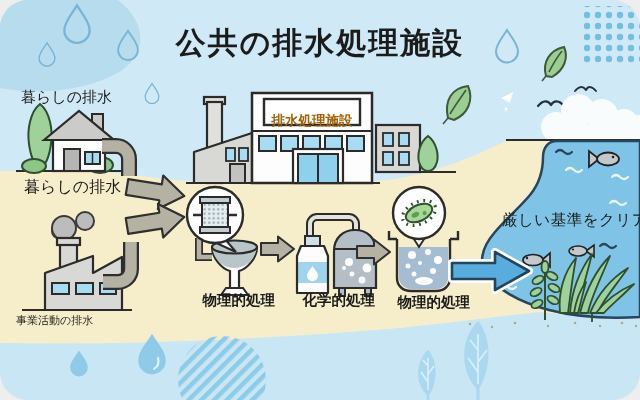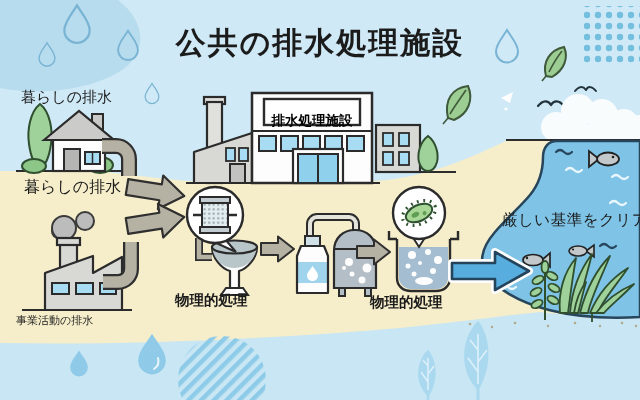--- a/index.html
+++ b/index.html
@@ -1,26 +1,26 @@
 <!DOCTYPE html>
 <html><head>
 <meta charset="utf-8">
 <style>
   html,body{margin:0;padding:0;background:#eee;}
   .scene{position:relative;width:640px;height:400px;overflow:hidden;background:#cfe9f6;
-         font-family:"DejaVu Sans","Liberation Sans",sans-serif;}
+         font-family:"DejaVu Sans","Liberation Sans",sans-serif;border-radius:28px;}
   .scene svg{position:absolute;left:0;top:0;}
   .lbl{position:absolute;white-space:nowrap;color:#1b1b1b;font-weight:400;line-height:1.1;}
   .title{left:0;right:0;top:26px;text-align:center;font-size:30px;font-weight:800;letter-spacing:2px;}
   .lbl-house-top{left:21px;top:89px;font-size:15px;}
   .lbl-house-bottom{left:24px;top:178px;font-size:16px;}
   .lbl-factory{left:16px;top:315px;font-size:11px;}
   .sign{position:absolute;left:264px;top:99px;width:96px;height:44px;display:flex;
-        align-items:center;justify-content:center;font-size:13.5px;font-weight:700;color:#000000;}
-  .step-lbl{position:absolute;width:100px;text-align:left;font-size:14.5px;font-weight:700;color:#1b1b1b;}
+        align-items:center;justify-content:center;font-size:13.5px;font-weight:700;color:#a16207;}
+  .step-lbl{position:absolute;width:100px;text-align:right;font-size:14.5px;font-weight:700;color:#1b1b1b;}
   .lbl-physical{left:175px;top:291px;}
   .lbl-chemical{left:275px;top:291px;}
   .lbl-bio{left:370px;top:293px;}
   .lbl-standard{left:502px;top:212px;font-size:15.5px;letter-spacing:.5px;}
 </style>
 </head>
 <body>
 
 <div class="scene">
 
@@ -309,16 +309,17 @@
     <path d="M452,263 H495 V252 L529,271 L495,290 V279 H452 Z" fill="#57aede" stroke="#24445c" stroke-width="2.6" stroke-linejoin="round"></path>
   </g>
 </svg>
 
 <div class="lbl title">公共の排水処理施設</div>
 <div class="lbl lbl-house-top">暮らしの排水</div>
 <div class="lbl lbl-house-bottom">暮らしの排水</div>
 <div class="lbl lbl-factory">事業活動の排水</div>
 <div class="sign">排水処理施設</div>
 <div class="step-lbl lbl-physical">物理的処理</div>
+<div class="step-lbl lbl-chemical">化学的処理</div>
 <div class="step-lbl lbl-bio">物理的処理</div>
 <div class="lbl lbl-standard">厳しい基準をクリア</div>
 
 </div>
 
 </body></html>

